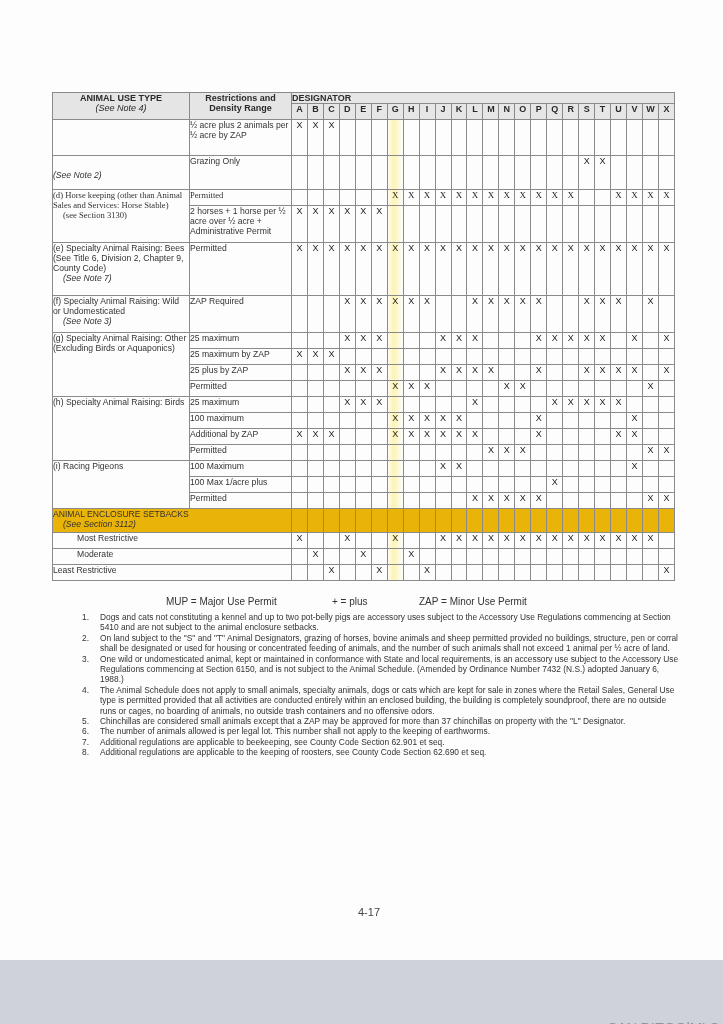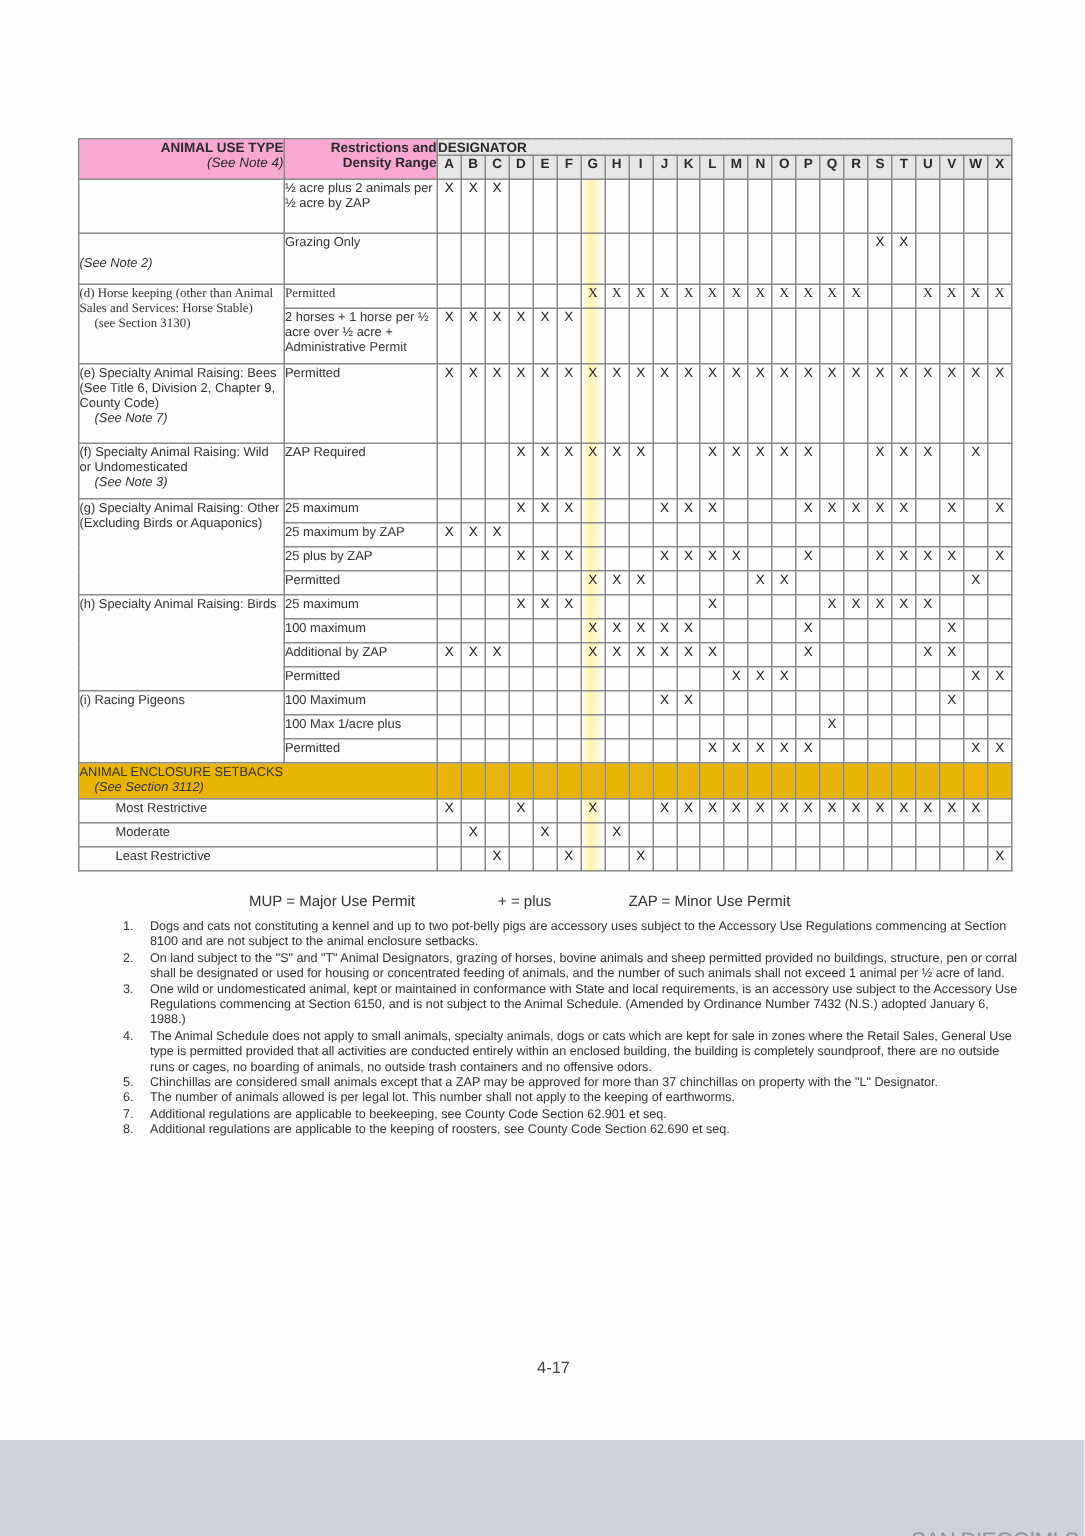--- a/index.html
+++ b/index.html
@@ -3,21 +3,21 @@
 <meta charset="utf-8">
 <style>
   html, body { margin:0; padding:0; }
   body { width:723px; height:1024px; background:#ffffff; position:relative; overflow:hidden;
          font-family:"Liberation Sans", sans-serif; color:#2a2a2a; }
   .page { position:absolute; left:0; top:0; width:723px; height:960px; background:#fdfdfd; }
   .bottom-band { position:absolute; left:0; top:960px; width:723px; height:80px; background:#d0d2d9; }
   .watermark { position:absolute; right:4px; bottom:4px; font-size:15px; color:#8f939b; letter-spacing:-0.5px; }
   table.sched { position:absolute; left:52px; top:92px; width:623px; border-collapse:collapse; table-layout:fixed; font-size:8.6px; }
   table.sched td, table.sched th { border:1px solid #8a8a8a; padding:0; vertical-align:top; line-height:10px; }
-  th.hdr { background:#f9a8d4; text-align:right; font-weight:bold; font-size:9px; padding:3px 4px; }
+  th.hdr { background:#e5e5e5; text-align:center; font-weight:bold; font-size:9px; padding:3px 4px; }
   th.hdr .sub { font-weight:normal; font-style:italic; }
   th.desig { background:#e6e6e6; text-align:left; padding:3px 4px; font-size:9px; }
   th.letter { background:#e6e6e6; text-align:center; font-size:9px; height:15px; vertical-align:middle; }
   td.use { padding:3px 4px; color:#333; }
   td.use .ind { padding-left:10px; display:block; }
   td.restr { padding:3px 4px; color:#333; }
   td.cell { text-align:center; font-size:9px; padding-top:3px; color:#222; }
   td.cell.hl { background:linear-gradient(90deg, rgba(255,240,120,0.0) 0%, rgba(255,236,110,0.55) 40%, rgba(255,240,120,0.0) 100%); }
   tr.sb-head td { background:#eab308; }
   .it { font-style:italic; }
@@ -617,21 +617,21 @@
           <td class="cell"></td>
           <td class="cell"></td>
           <td class="cell"></td>
           <td class="cell"></td>
           <td class="cell"></td>
           <td class="cell"></td>
           <td class="cell"></td>
           <td class="cell"></td>
         </tr>
         <tr style="height: 16px;">
-          <td colspan="2" class="use" style="padding-left: 24px;">Least Restrictive</td>
+          <td colspan="2" class="use" style="">Least Restrictive</td>
           <td class="cell"></td>
           <td class="cell"></td>
           <td class="cell">X</td>
           <td class="cell"></td>
           <td class="cell"></td>
           <td class="cell">X</td>
           <td class="cell hl"></td>
           <td class="cell"></td>
           <td class="cell">X</td>
           <td class="cell"></td>
@@ -654,21 +654,21 @@
   </table>
 
   <div class="legend" style="left:166px">MUP = Major Use Permit</div>
   <div class="legend" style="left:332px">+ = plus</div>
   <div class="legend" style="left:419px">ZAP = Minor Use Permit</div>
 
   <div class="notes">
     <div id="notes-list">
         <div class="note">
           <span class="num">1.</span>
-          <span class="txt">Dogs and cats not constituting a kennel and up to two pot-belly pigs are accessory uses subject to the Accessory Use Regulations commencing at Section 8100 and are not subject to the animal enclosure setbacks.</span>
+          <span class="txt">Dogs and cats not constituting a kennel and up to two pot-belly pigs are accessory uses subject to the Accessory Use Regulations commencing at Section 5410 and are not subject to the animal enclosure setbacks.</span>
         </div>
         <div class="note">
           <span class="num">2.</span>
           <span class="txt">On land subject to the "S" and "T" Animal Designators, grazing of horses, bovine animals and sheep permitted provided no buildings, structure, pen or corral shall be designated or used for housing or concentrated feeding of animals, and the number of such animals shall not exceed 1 animal per ½ acre of land.</span>
         </div>
         <div class="note">
           <span class="num">3.</span>
           <span class="txt">One wild or undomesticated animal, kept or maintained in conformance with State and local requirements, is an accessory use subject to the Accessory Use Regulations commencing at Section 6150, and is not subject to the Animal Schedule. (Amended by Ordinance Number 7432 (N.S.) adopted January 6, 1988.)</span>
         </div>
         <div class="note">

